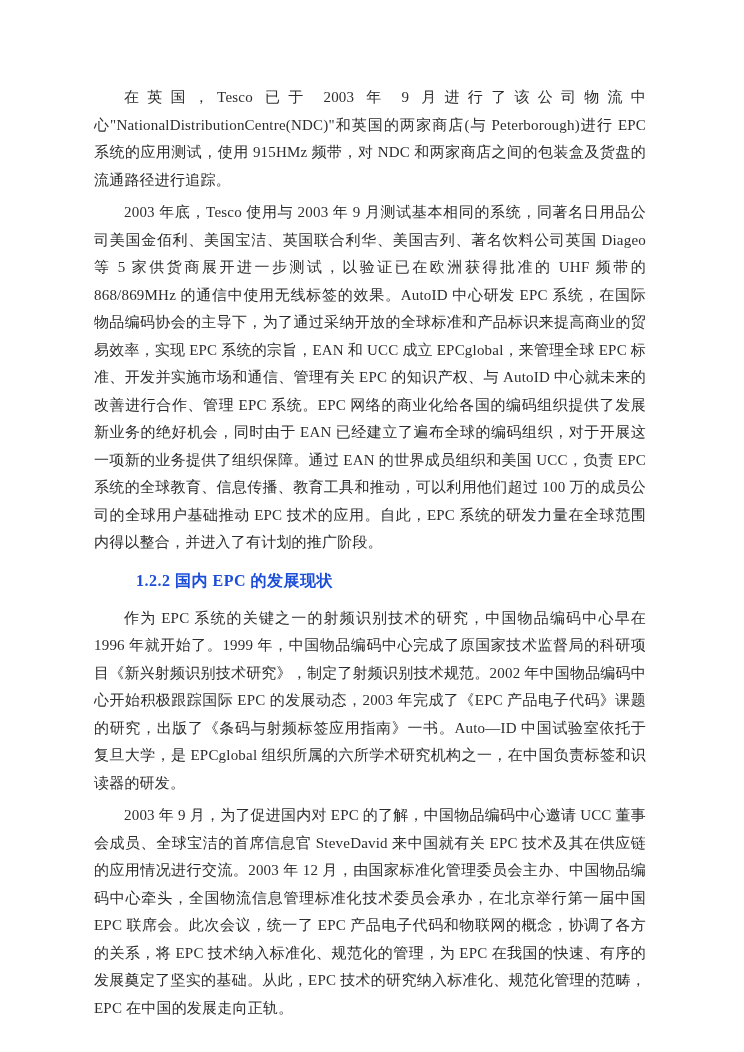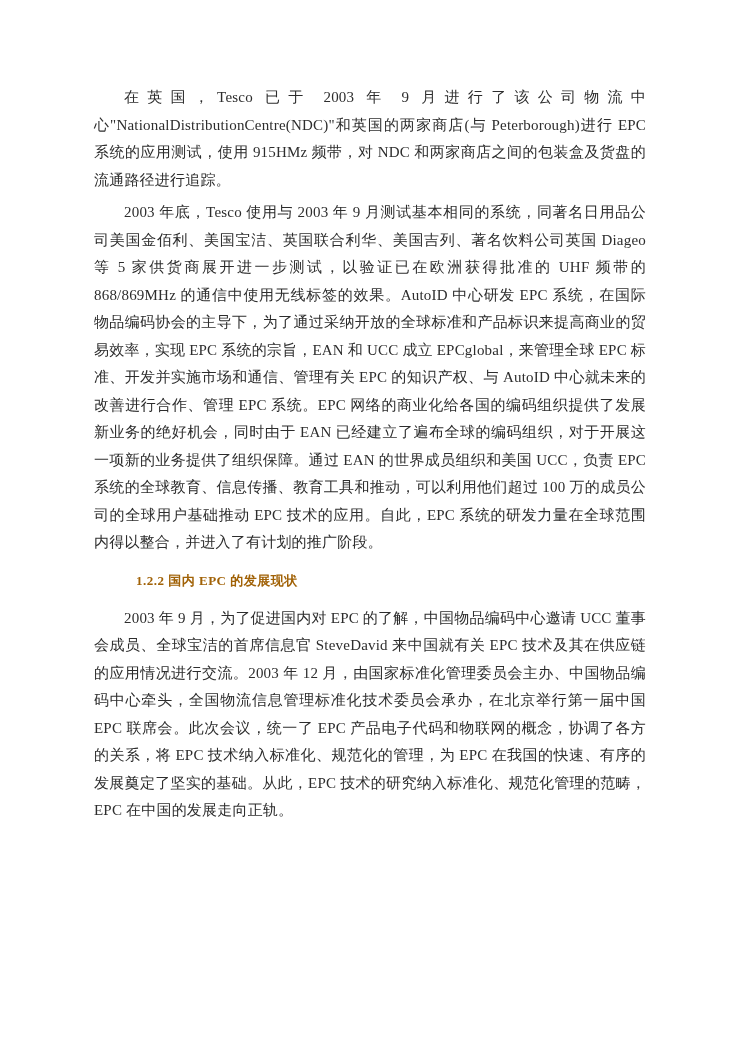--- a/index.html
+++ b/index.html
@@ -29,31 +29,32 @@
   .para {
     font-size: 15px;
     line-height: 27.5px;
     color: #2d2d2d;
     text-align: justify;
     text-indent: 2em;
     margin: 0 0 5px 0;
     letter-spacing: 0.2px;
   }
   .heading {
-    font-size: 13px;
+    font-size: 16px;
     font-weight: bold;
-    color: #a16207;
+    color: #1d4ed8;
     line-height: 22px;
     margin: 13px 0 13px 42px;
     letter-spacing: 0.5px;
   }
 </style>
 </head>
 <body>
 
 <div class="page">
   <div class="content">
     <p class="para">在英国，Tesco 已于 2003 年 9 月进行了该公司物流中心"NationalDistributionCentre(NDC)"和英国的两家商店(与 Peterborough)进行 EPC 系统的应用测试，使用 915HMz 频带，对 NDC 和两家商店之间的包装盒及货盘的流通路径进行追踪。</p>
     <p class="para">2003 年底，Tesco 使用与 2003 年 9 月测试基本相同的系统，同著名日用品公司美国金佰利、美国宝洁、英国联合利华、美国吉列、著名饮料公司英国 Diageo 等 5 家供货商展开进一步测试，以验证已在欧洲获得批准的 UHF 频带的 868/869MHz 的通信中使用无线标签的效果。AutoID 中心研发 EPC 系统，在国际物品编码协会的主导下，为了通过采纳开放的全球标准和产品标识来提高商业的贸易效率，实现 EPC 系统的宗旨，EAN 和 UCC 成立 EPCglobal，来管理全球 EPC 标准、开发并实施市场和通信、管理有关 EPC 的知识产权、与 AutoID 中心就未来的改善进行合作、管理 EPC 系统。EPC 网络的商业化给各国的编码组织提供了发展新业务的绝好机会，同时由于 EAN 已经建立了遍布全球的编码组织，对于开展这一项新的业务提供了组织保障。通过 EAN 的世界成员组织和美国 UCC，负责 EPC 系统的全球教育、信息传播、教育工具和推动，可以利用他们超过 100 万的成员公司的全球用户基础推动 EPC 技术的应用。自此，EPC 系统的研发力量在全球范围内得以整合，并进入了有计划的推广阶段。</p>
     <h2 class="heading">1.2.2 国内 EPC 的发展现状</h2>
+    <p class="para">作为 EPC 系统的关键之一的射频识别技术的研究，中国物品编码中心早在 1996 年就开始了。1999 年，中国物品编码中心完成了原国家技术监督局的科研项目《新兴射频识别技术研究》，制定了射频识别技术规范。2002 年中国物品编码中心开始积极跟踪国际 EPC 的发展动态，2003 年完成了《EPC 产品电子代码》课题的研究，出版了《条码与射频标签应用指南》一书。Auto—ID 中国试验室依托于复旦大学，是 EPCglobal 组织所属的六所学术研究机构之一，在中国负责标签和识读器的研发。</p>
     <p class="para">2003 年 9 月，为了促进国内对 EPC 的了解，中国物品编码中心邀请 UCC 董事会成员、全球宝洁的首席信息官 SteveDavid 来中国就有关 EPC 技术及其在供应链的应用情况进行交流。2003 年 12 月，由国家标准化管理委员会主办、中国物品编码中心牵头，全国物流信息管理标准化技术委员会承办，在北京举行第一届中国 EPC 联席会。此次会议，统一了 EPC 产品电子代码和物联网的概念，协调了各方的关系，将 EPC 技术纳入标准化、规范化的管理，为 EPC 在我国的快速、有序的发展奠定了坚实的基础。从此，EPC 技术的研究纳入标准化、规范化管理的范畴，EPC 在中国的发展走向正轨。</p>
   </div>
 </div>
 
 </body></html>

